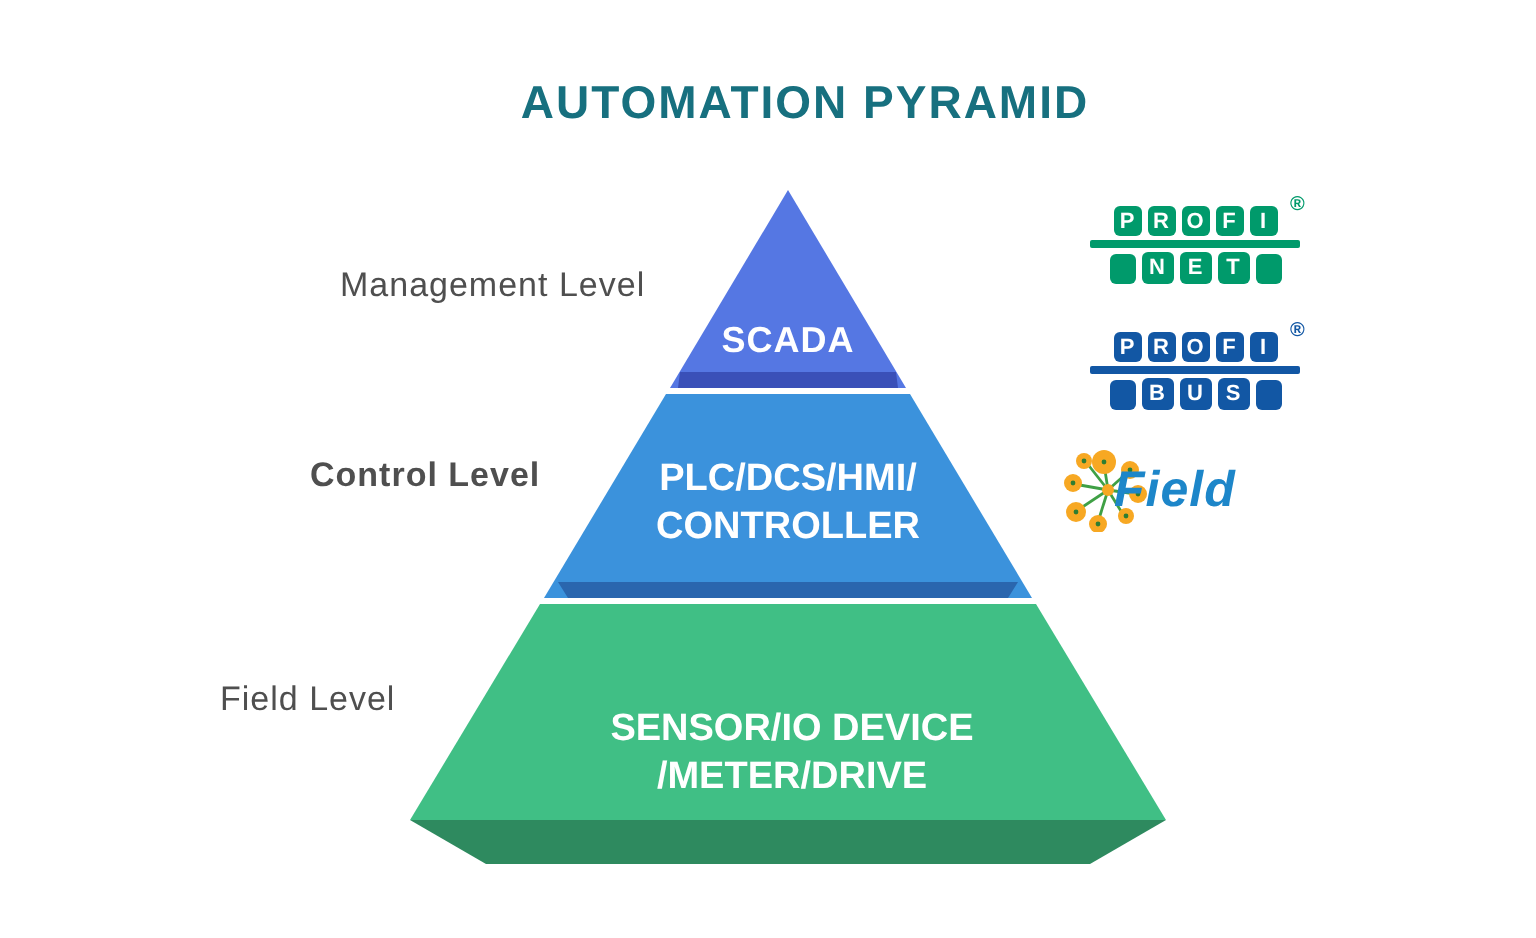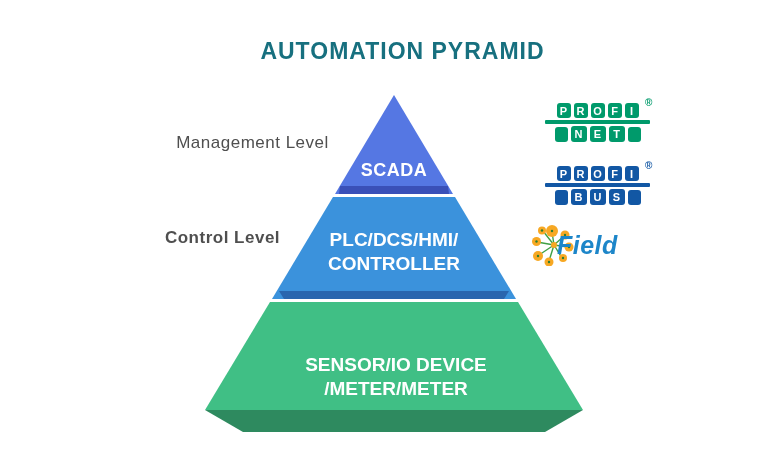--- a/index.html
+++ b/index.html
@@ -6,21 +6,21 @@
   #canvas{
     position:relative;width:768px;height:469px;background:#ffffff;overflow:hidden;
     font-family:"Liberation Sans", sans-serif;
   }
   .title{
     position:absolute;left:180px;top:38px;width:445px;text-align:center;
     font-size:23px;font-weight:bold;letter-spacing:1px;color:#17707f;
   }
   svg.pyr{position:absolute;left:0;top:0;}
   .side-label{
-    position:absolute;color:#4f4f4f;font-size:17px;letter-spacing:.5px;text-align:center;
+    position:absolute;color:#4f4f4f;font-size:17px;letter-spacing:.5px;
   }
   .lab-mgmt{left:170px;top:133px;width:165px;}
   .lab-ctrl{left:155px;top:228px;width:135px;font-weight:bold;}
   .lab-field{left:110px;top:340px;width:125px;}
   .lvl-text{
     position:absolute;color:#ffffff;font-weight:bold;text-align:center;line-height:24px;
   }
   .txt-scada{left:334px;top:158px;width:120px;font-size:18px;letter-spacing:.5px;}
   .txt-plc{left:294px;top:228px;width:200px;font-size:19px;}
   .txt-sensor{left:264px;top:353px;width:264px;font-size:19px;}
@@ -75,25 +75,26 @@
 
   <div class="lvl-text txt-plc">
     <div>PLC/DCS/HMI/</div>
     <div>CONTROLLER</div>
   </div>
   <div class="lvl-text txt-scada">
     <div>SCADA</div>
   </div>
   <div class="lvl-text txt-sensor">
     <div>SENSOR/IO DEVICE</div>
-    <div>/METER/METER</div>
+    <div>/METER/DRIVE</div>
   </div>
 
   <div class="side-label lab-mgmt">Management Level</div>
   <div class="side-label lab-ctrl">Control Level</div>
+  <div class="side-label lab-field">Field Level</div>
 
   <div class="profi profi-net">
     <span class="reg">®</span>
     <div class="rows">
       <div class="row">
         <span class="block letter">P</span>
         <span class="block letter">R</span>
         <span class="block letter">O</span>
         <span class="block letter">F</span>
         <span class="block letter">I</span>

